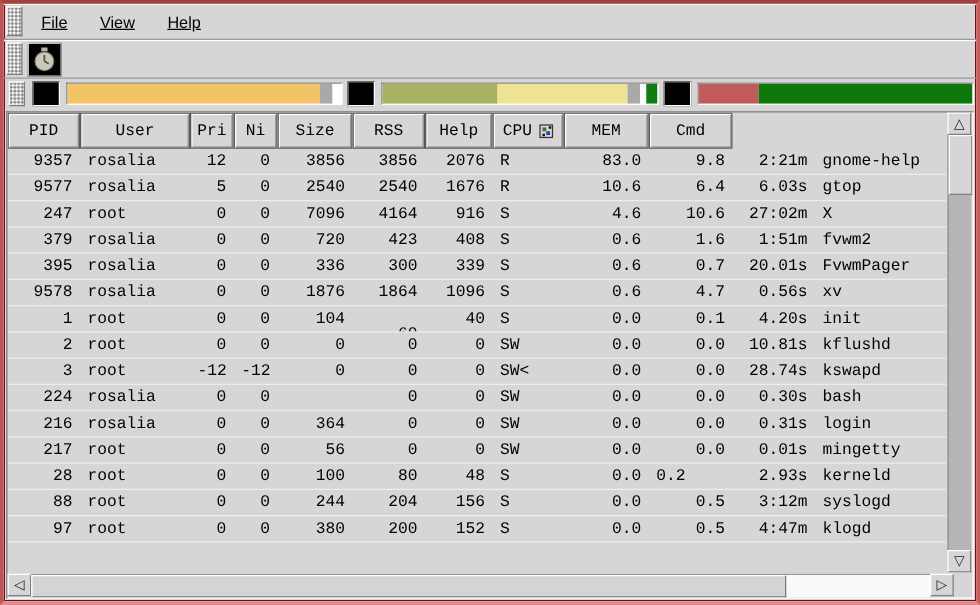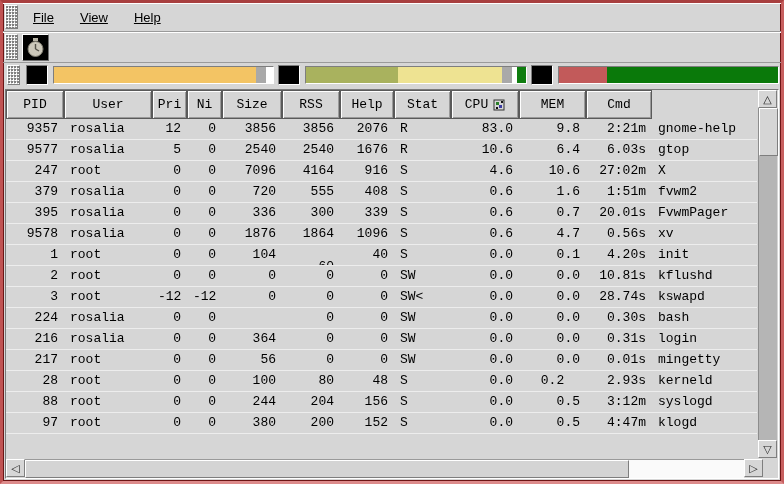--- a/index.html
+++ b/index.html
@@ -188,24 +188,20 @@
             <div class="hcell">
               <span>RSS</span>
 
             </div>
 
             <div class="hcell">
               <span>Help</span>
 
             </div>
 
-            <div class="hcell">
-              <span>Stat</span>
-
-            </div>
 
             <div class="hcell">
               <span>CPU</span>
               <span class="hicon" style="display: inline-block;">
                 <svg width="12" height="12" viewBox="0 0 12 12">
                   <rect x="1" y="1" width="10" height="10" fill="#d6d6d6" stroke="#333" stroke-width="1"></rect>
                   <rect x="3" y="3" width="3" height="3" fill="#2a7f2a"></rect>
                   <rect x="6" y="6" width="3" height="3" fill="#3a3aa0"></rect>
                   <rect x="3" y="8" width="2" height="2" fill="#111"></rect>
                   <rect x="8" y="2" width="2" height="2" fill="#111"></rect>
@@ -270,21 +266,21 @@
               <div class="tcell" style="text-align: right;">27:02m</div>
               <div class="tcell" style="text-align: left;">X</div>
             </div>
 
             <div class="trow" style="grid-template-columns: 58px 88px 35px 35px 60px 58px 54px 57px 68px 67px 66px 204px;">
               <div class="tcell" style="text-align: right;">379</div>
               <div class="tcell" style="text-align: left;">rosalia</div>
               <div class="tcell" style="text-align: right;">0</div>
               <div class="tcell" style="text-align: right;">0</div>
               <div class="tcell" style="text-align: right;">720</div>
-              <div class="tcell" style="text-align: right;">555</div>
+              <div class="tcell" style="text-align: right;">423</div>
               <div class="tcell" style="text-align: right;">408</div>
               <div class="tcell" style="text-align: left;">S</div>
               <div class="tcell" style="text-align: right;">0.6</div>
               <div class="tcell" style="text-align: right;">1.6</div>
               <div class="tcell" style="text-align: right;">1:51m</div>
               <div class="tcell" style="text-align: left;">fvwm2</div>
             </div>
 
             <div class="trow" style="grid-template-columns: 58px 88px 35px 35px 60px 58px 54px 57px 68px 67px 66px 204px;">
               <div class="tcell" style="text-align: right;">395</div>
@@ -409,21 +405,21 @@
             <div class="trow" style="grid-template-columns: 58px 88px 35px 35px 60px 58px 54px 57px 68px 67px 66px 204px;">
               <div class="tcell" style="text-align: right;">28</div>
               <div class="tcell" style="text-align: left;">root</div>
               <div class="tcell" style="text-align: right;">0</div>
               <div class="tcell" style="text-align: right;">0</div>
               <div class="tcell" style="text-align: right;">100</div>
               <div class="tcell" style="text-align: right;">80</div>
               <div class="tcell" style="text-align: right;">48</div>
               <div class="tcell" style="text-align: left;">S</div>
               <div class="tcell" style="text-align: right;">0.0</div>
-              <div class="tcell" style="text-align: center;">0.2</div>
+              <div class="tcell" style="text-align: left;">0.2</div>
               <div class="tcell" style="text-align: right;">2.93s</div>
               <div class="tcell" style="text-align: left;">kerneld</div>
             </div>
 
             <div class="trow" style="grid-template-columns: 58px 88px 35px 35px 60px 58px 54px 57px 68px 67px 66px 204px;">
               <div class="tcell" style="text-align: right;">88</div>
               <div class="tcell" style="text-align: left;">root</div>
               <div class="tcell" style="text-align: right;">0</div>
               <div class="tcell" style="text-align: right;">0</div>
               <div class="tcell" style="text-align: right;">244</div>

